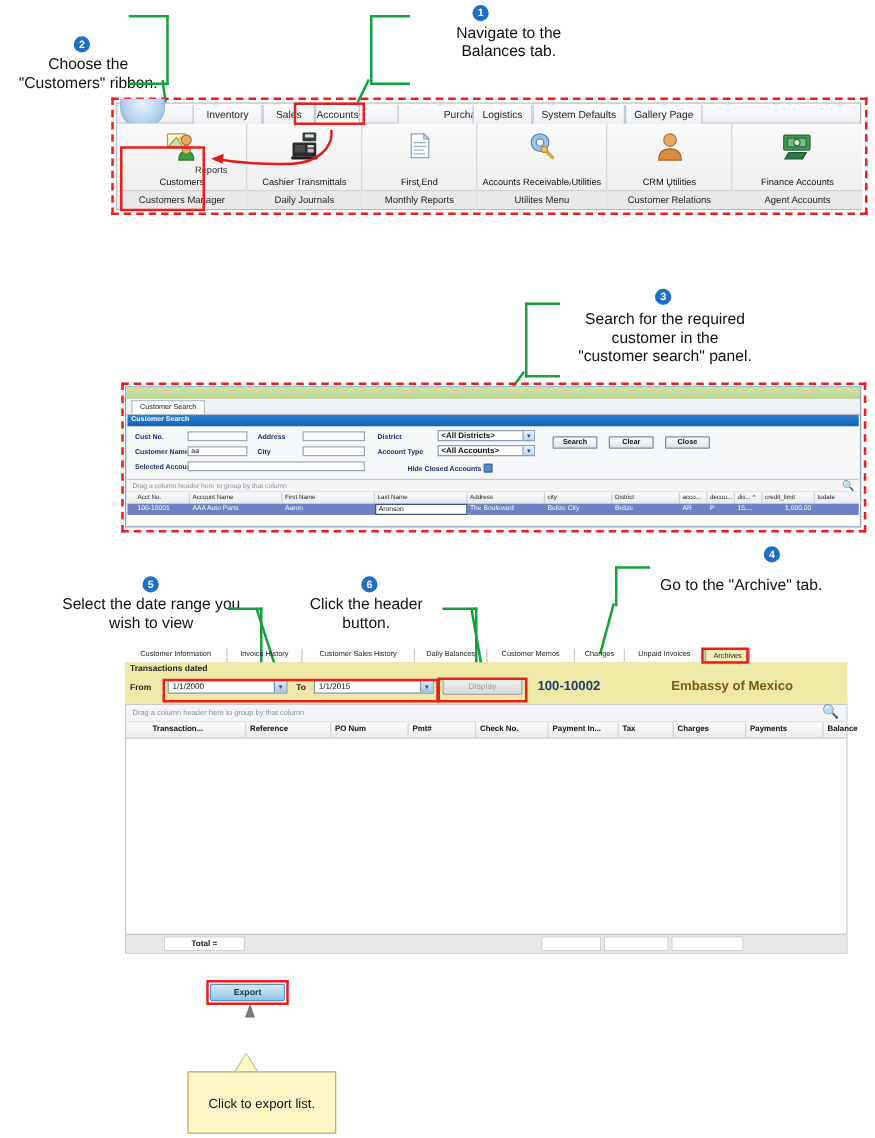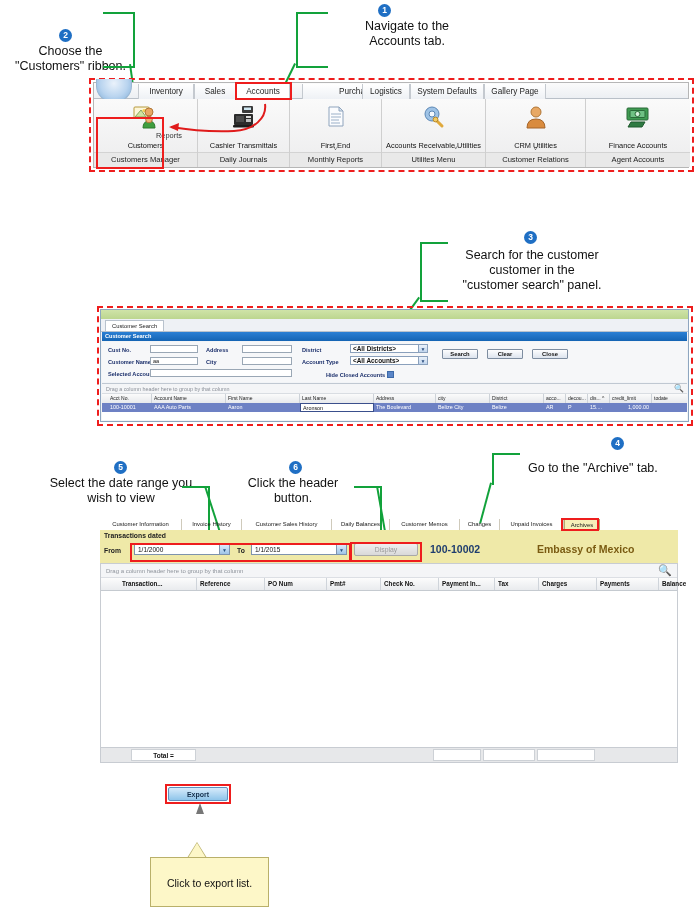--- a/index.html
+++ b/index.html
@@ -34,20 +34,21 @@
   .rb-tabrow{
     position:absolute;left:0;top:0;height:16px;width:100%;
     background:linear-gradient(#fbfbfb,#eceff3);
     border-bottom:1px solid #b9c0c8;box-sizing:border-box;
   }
   .rb-tab{
     position:absolute;top:1px;height:15px;box-sizing:border-box;
     font-size:8.2px;line-height:15px;text-align:center;color:#1f1f1f;
     border-left:1px solid #c4c9cf;border-right:1px solid #c4c9cf;
     background:linear-gradient(#ffffff,#eef1f5);
+    margin-left:16px;
   }
   .rb-logo{
     position:absolute;left:2px;top:-4px;width:34px;height:22px;border-radius:0 0 16px 16px;
     background:radial-gradient(circle at 50% 20%,#eaf2fb 0%,#b9d4ef 55%,#7fadd8 100%);
     border:1px solid #9ab7d3;border-top:none;
   }
   .rb-body{position:absolute;left:0;top:16px;right:0;bottom:0;background:#f3f3f3;}
   .rb-group{
     position:absolute;top:0;bottom:0;border-right:1px solid #cfcfcf;box-sizing:border-box;
     background:linear-gradient(#fafafa,#ececed);
@@ -200,35 +201,35 @@
 <div class="callout-text" style="left:8px;top:44px;width:125px;">
   <div>Choose the</div>
   <div>"Customers" ribbon.</div>
 </div>
 <div class="green-br" style="left:103px;top:12px;width:30px;height:52px;border-left:none;"></div>
 <div class="green-line" style="left:131px;top:64px;width:52px;transform:rotate(82deg);"></div>
 
 <div class="step-badge" style="left:378px;top:4px;">1</div>
 <div class="callout-text" style="left:327px;top:19px;width:160px;">
   <div>Navigate to the</div>
-  <div>Accounts tab.</div>
+  <div>Balances tab.</div>
 </div>
 <div class="green-br" style="left:296px;top:12px;width:30px;height:52px;border-right:none;"></div>
 <div class="green-line" style="left:296px;top:64px;width:40px;transform:rotate(116deg);"></div>
 
 <div class="abs" id="ribbon-wrap">
   <div class="dash-red" style="left:0;top:0;width:605px;height:94px;box-sizing:border-box;"></div>
 
   <div class="ribbon">
 
     <div class="rb-tabrow">
       <div class="rb-logo"></div>
       <div class="rb-tab" style="left:44px;width:56px;">Inventory</div>
       <div class="rb-tab" style="left:100px;width:42px;">Sales</div>
-      <div class="rb-tab" style="left:142px;width:54px;background:#fff;">Accounts</div>
+      <div class="rb-tab" style="left:142px;width:36px;background:#fff;">Accounts</div>
       <div class="rb-tab" style="left:208px;width:72px;padding-left:36px;">Purchase Orders</div>
       <div class="rb-tab" style="left:268px;width:48px;">Logistics</div>
       <div class="rb-tab" style="left:316px;width:74px;">System Defaults</div>
       <div class="rb-tab" style="left:390px;width:62px;">Gallery Page</div>
     </div>
 
     <div class="rb-body">
 
       <div class="rb-group" style="left:0;width:104px;">
         <div class="rb-ico">
@@ -326,21 +327,21 @@
   </div>
 
   <svg class="abs" style="left:0;top:0;width:605px;height:94px;pointer-events:none;">
     <path d="M176 26 C 178 40, 165 52, 145 53 C 120 54, 100 52, 82 49" fill="none" stroke="#e01b1b" stroke-width="2"></path>
     <path d="M80 49 l10 -4 l-1 8 z" fill="#e01b1b"></path>
   </svg>
 </div>
 
 <div class="step-badge" style="left:524px;top:231px;">3</div>
 <div class="callout-text" style="left:448px;top:248px;width:168px;">
-  <div>Search for the customer</div>
+  <div>Search for the required</div>
   <div>customer in the</div>
   <div>"customer search" panel.</div>
 </div>
 <div class="green-br" style="left:420px;top:242px;width:26px;height:56px;border-right:none;"></div>
 <div class="green-line" style="left:420px;top:298px;width:50px;transform:rotate(126deg);"></div>
 
 <div class="abs" id="cs-wrap">
   <div class="dash-red" style="left:0;top:0;width:596px;height:120px;box-sizing:border-box;"></div>
 
   <div class="cs-window">

